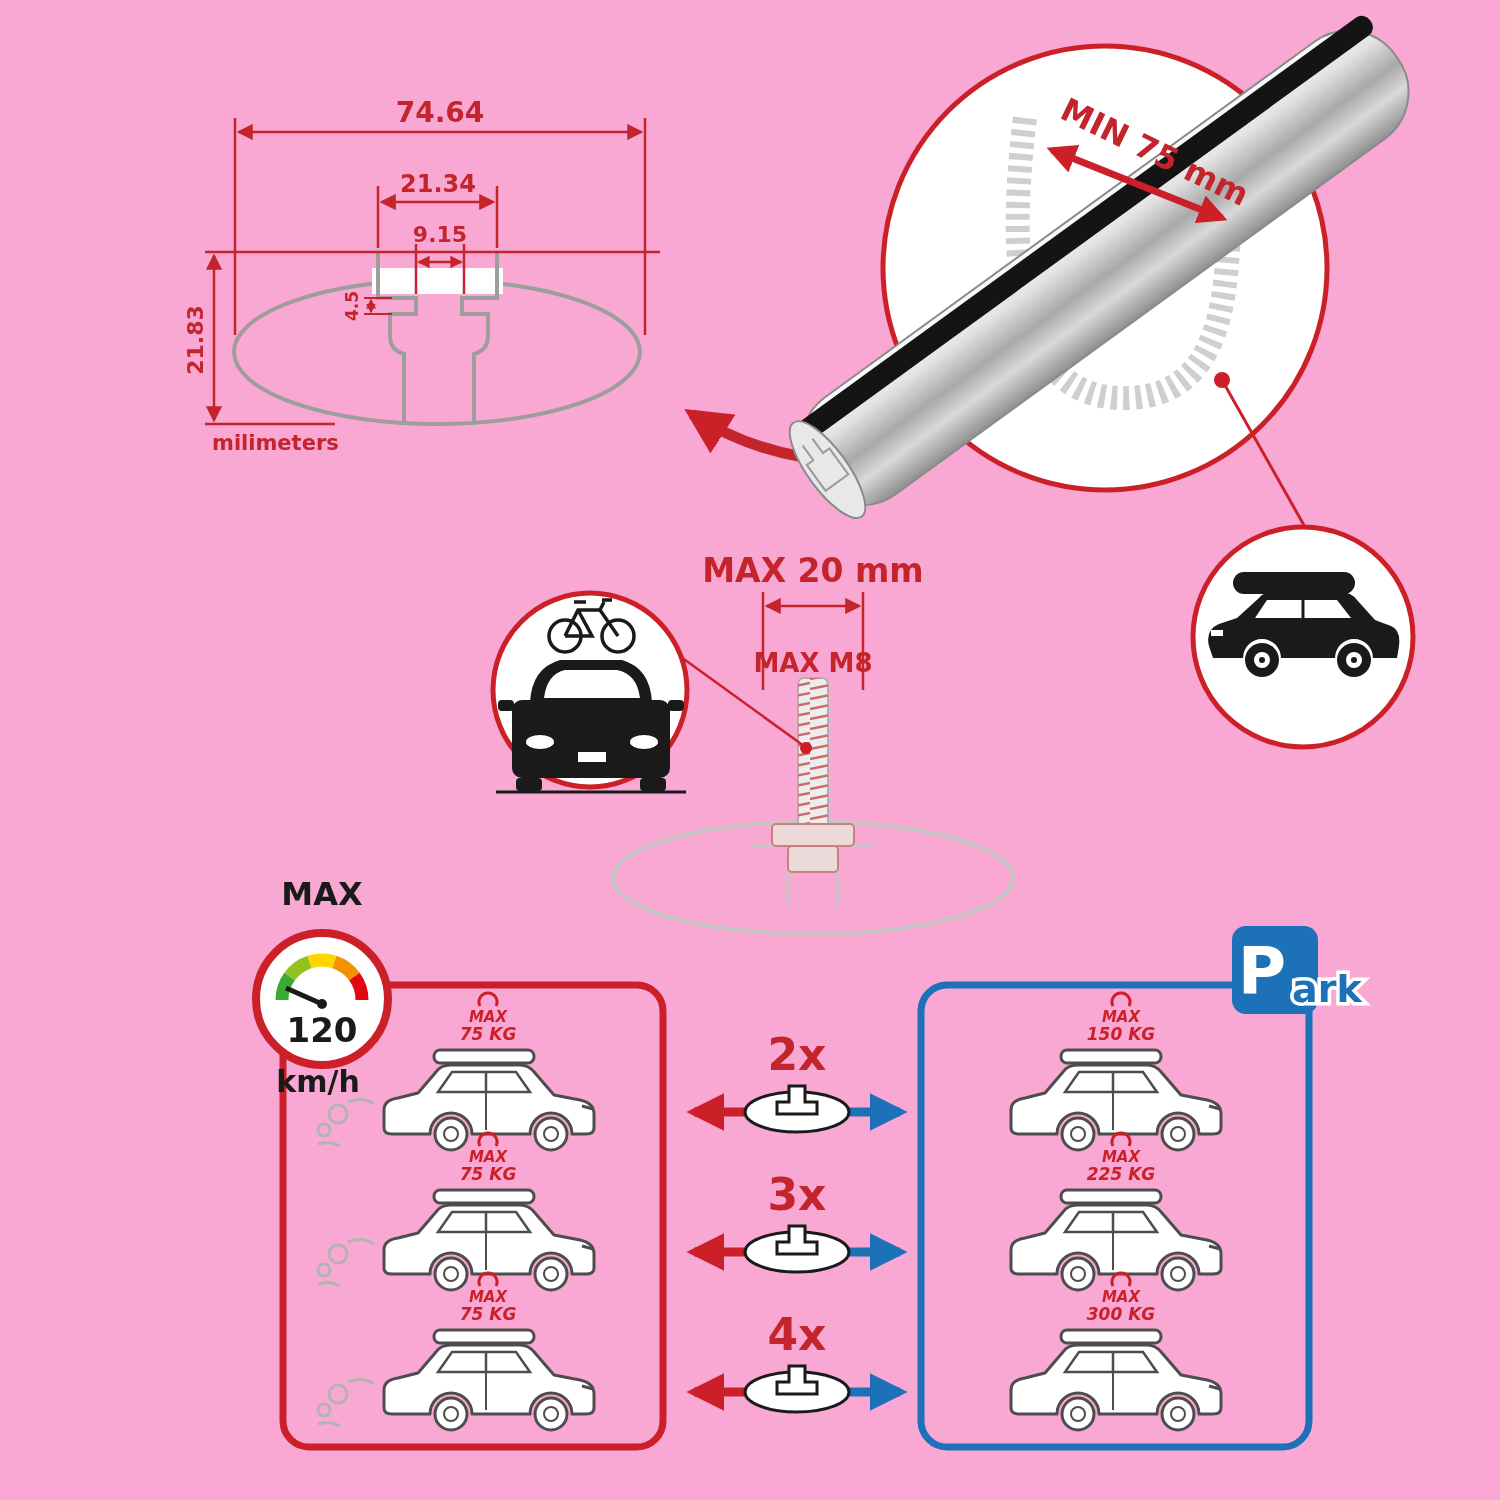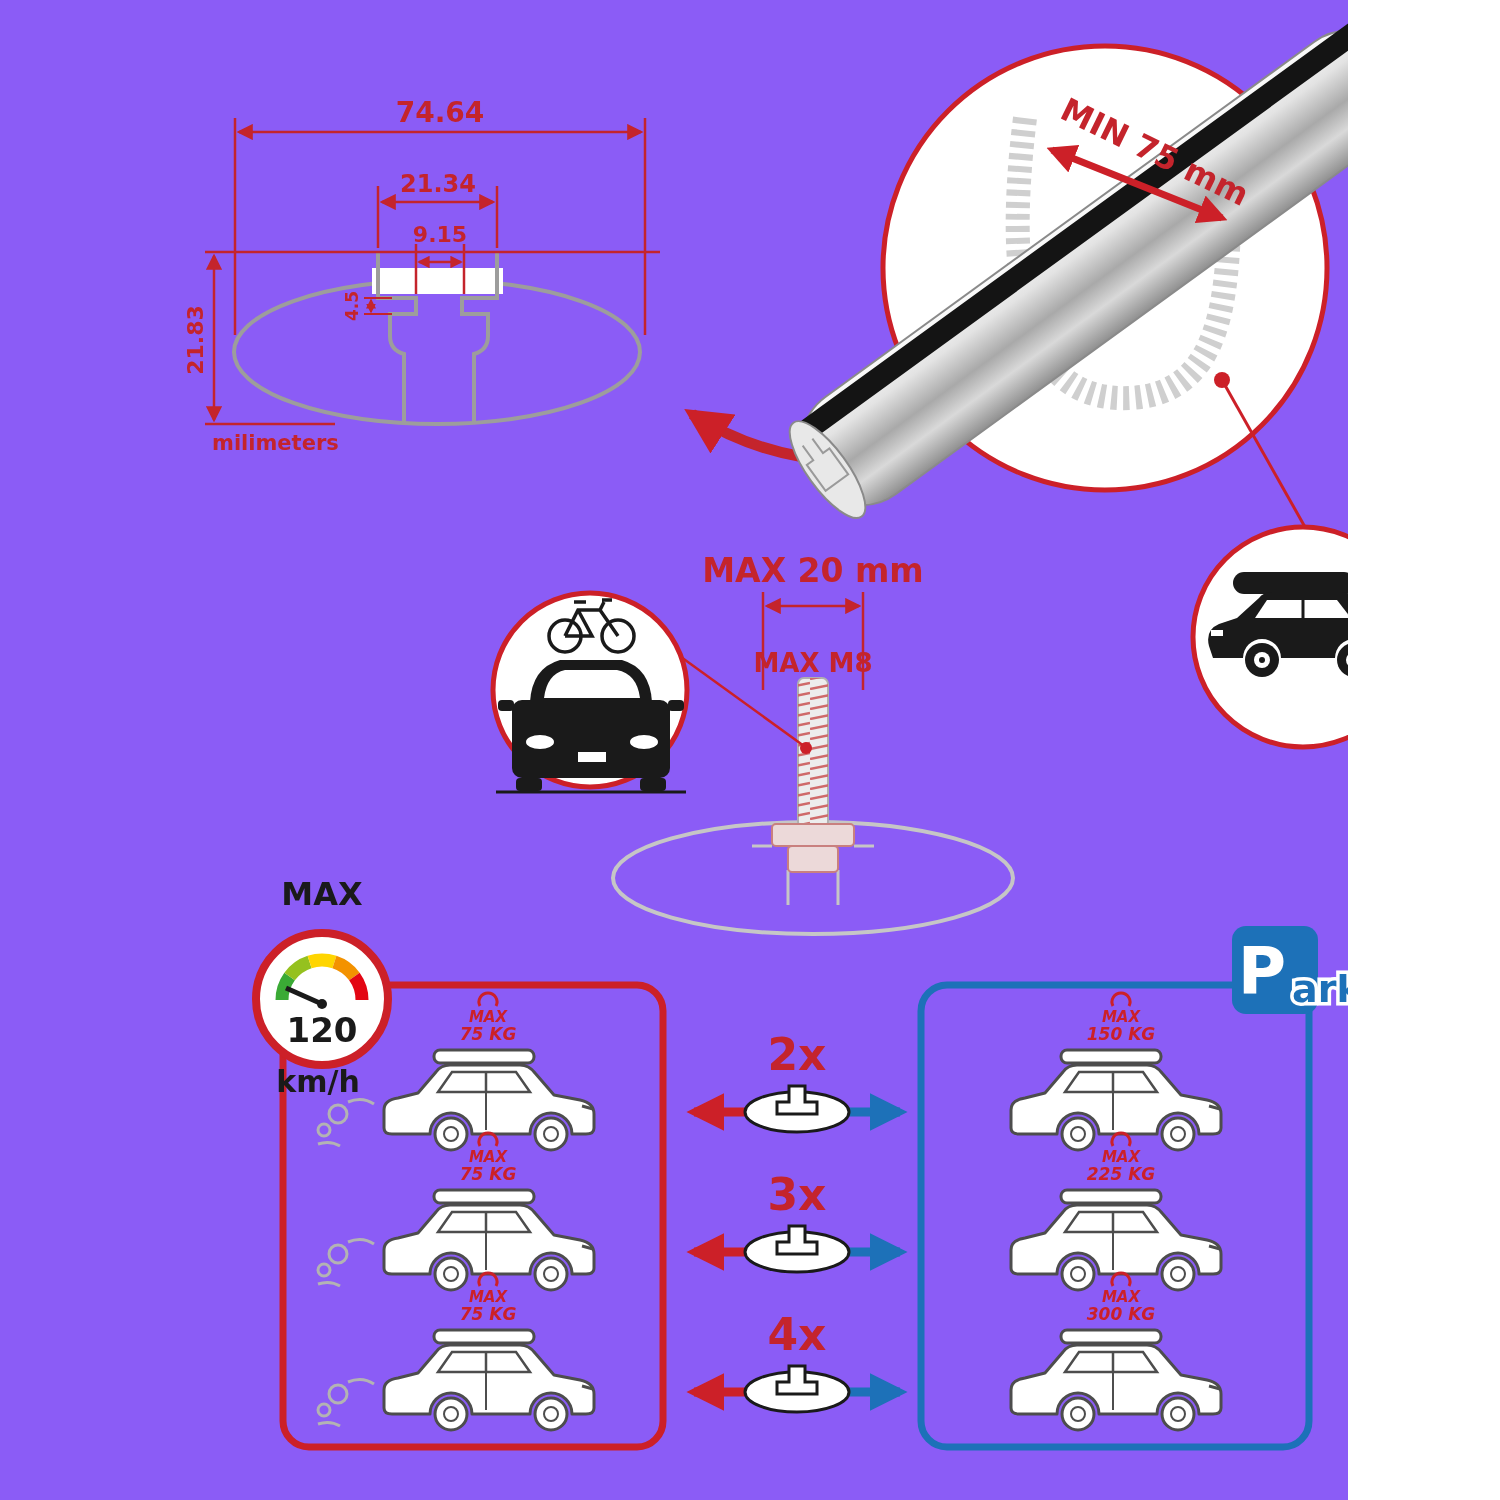--- a/index.html
+++ b/index.html
@@ -1,16 +1,16 @@
 <!DOCTYPE html>
 <html><head>
 <meta charset="utf-8">
 <style>
   html,body{margin:0;padding:0;background:#ffffff;}
-  .canvas{position:relative;width:1348px;height:1500px;background:#8b5cf6;overflow:hidden;}
+  .canvas{position:relative;width:1500px;height:1500px;background:#f9a8d4;overflow:hidden;}
   svg{display:block;}
   svg text{font-family:"DejaVu Sans","Liberation Sans",sans-serif;}
   .dim-text{fill:#c4242c;font-weight:bold;}
   .load-text{fill:#cc2028;font-weight:bold;font-style:italic;}
   .mult-text{fill:#c4242c;font-weight:bold;}
   .black-text{fill:#1a1a1a;font-weight:bold;}
 </style>
 </head>
 <body>
 

